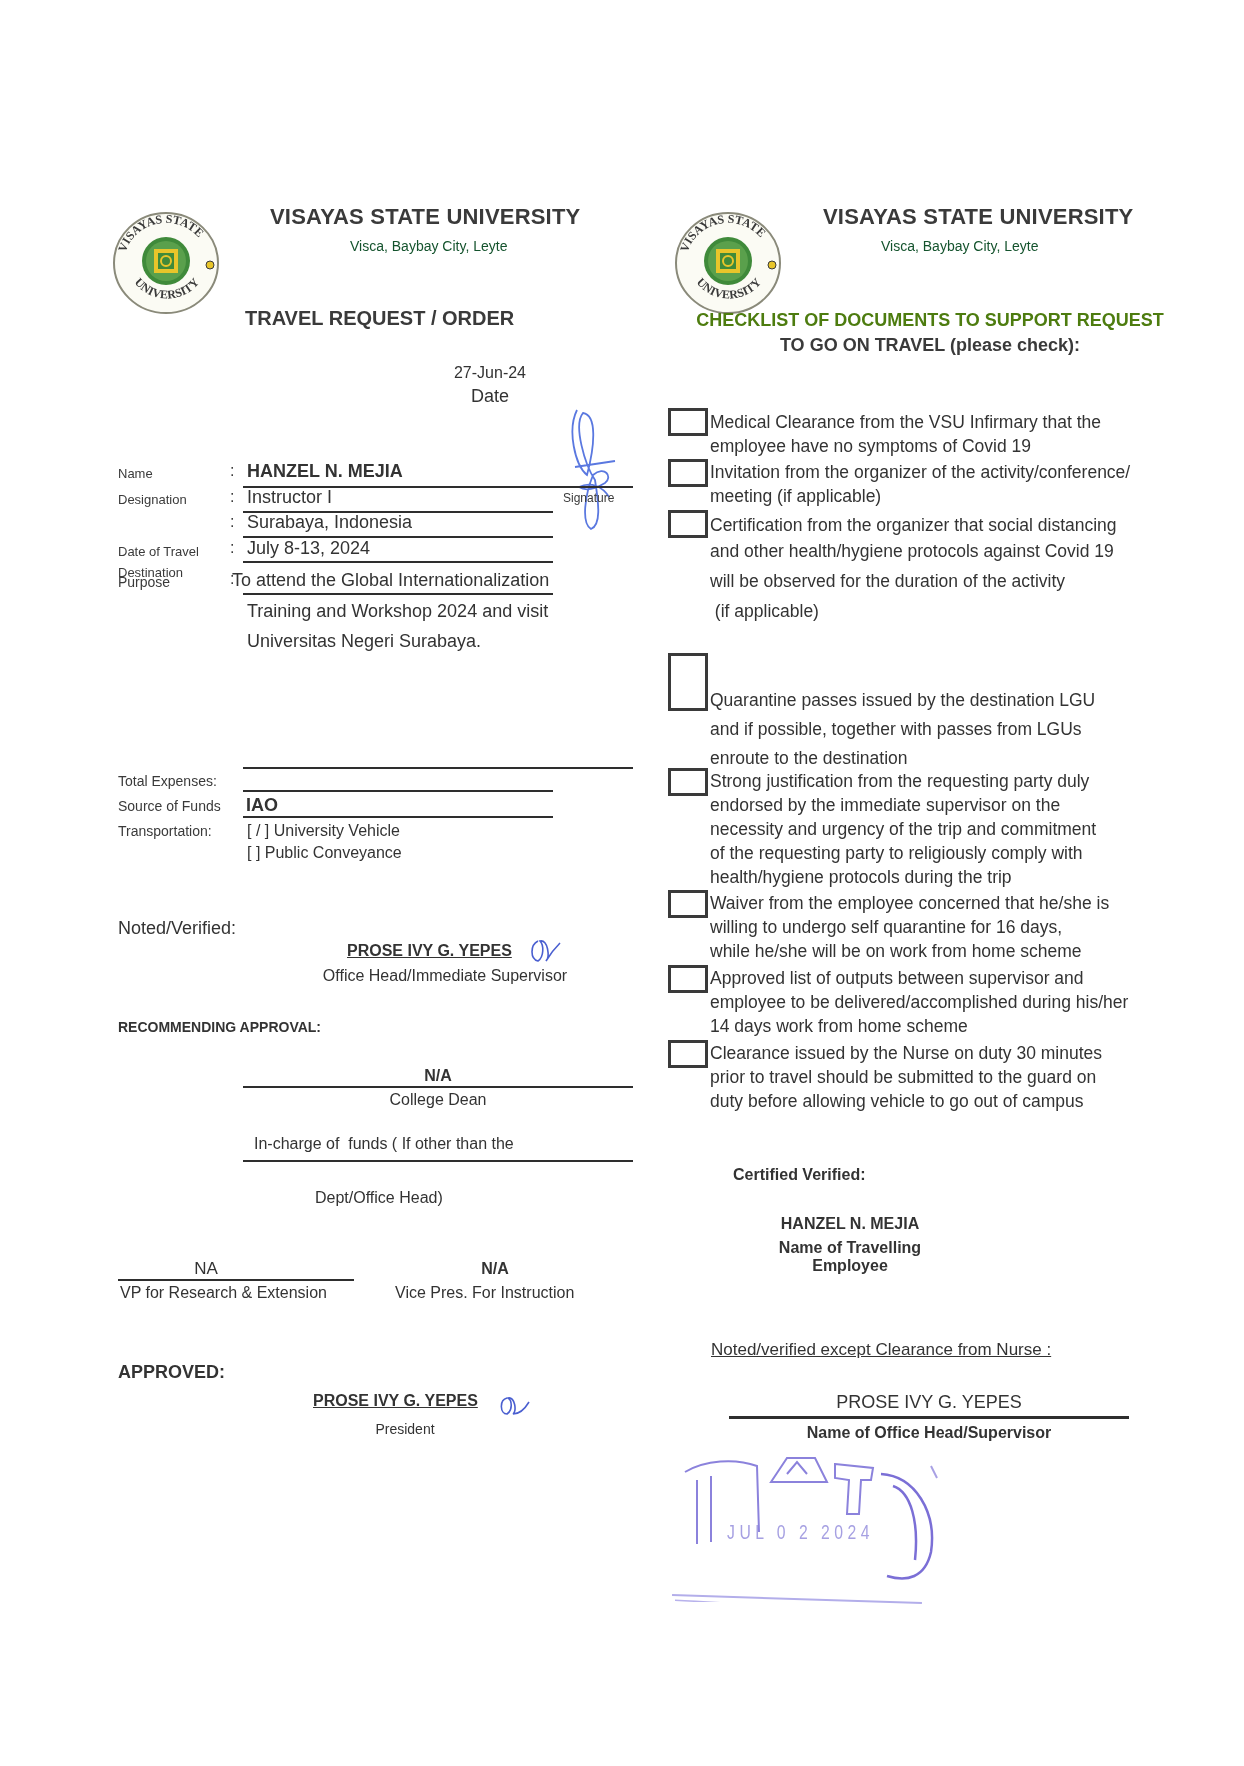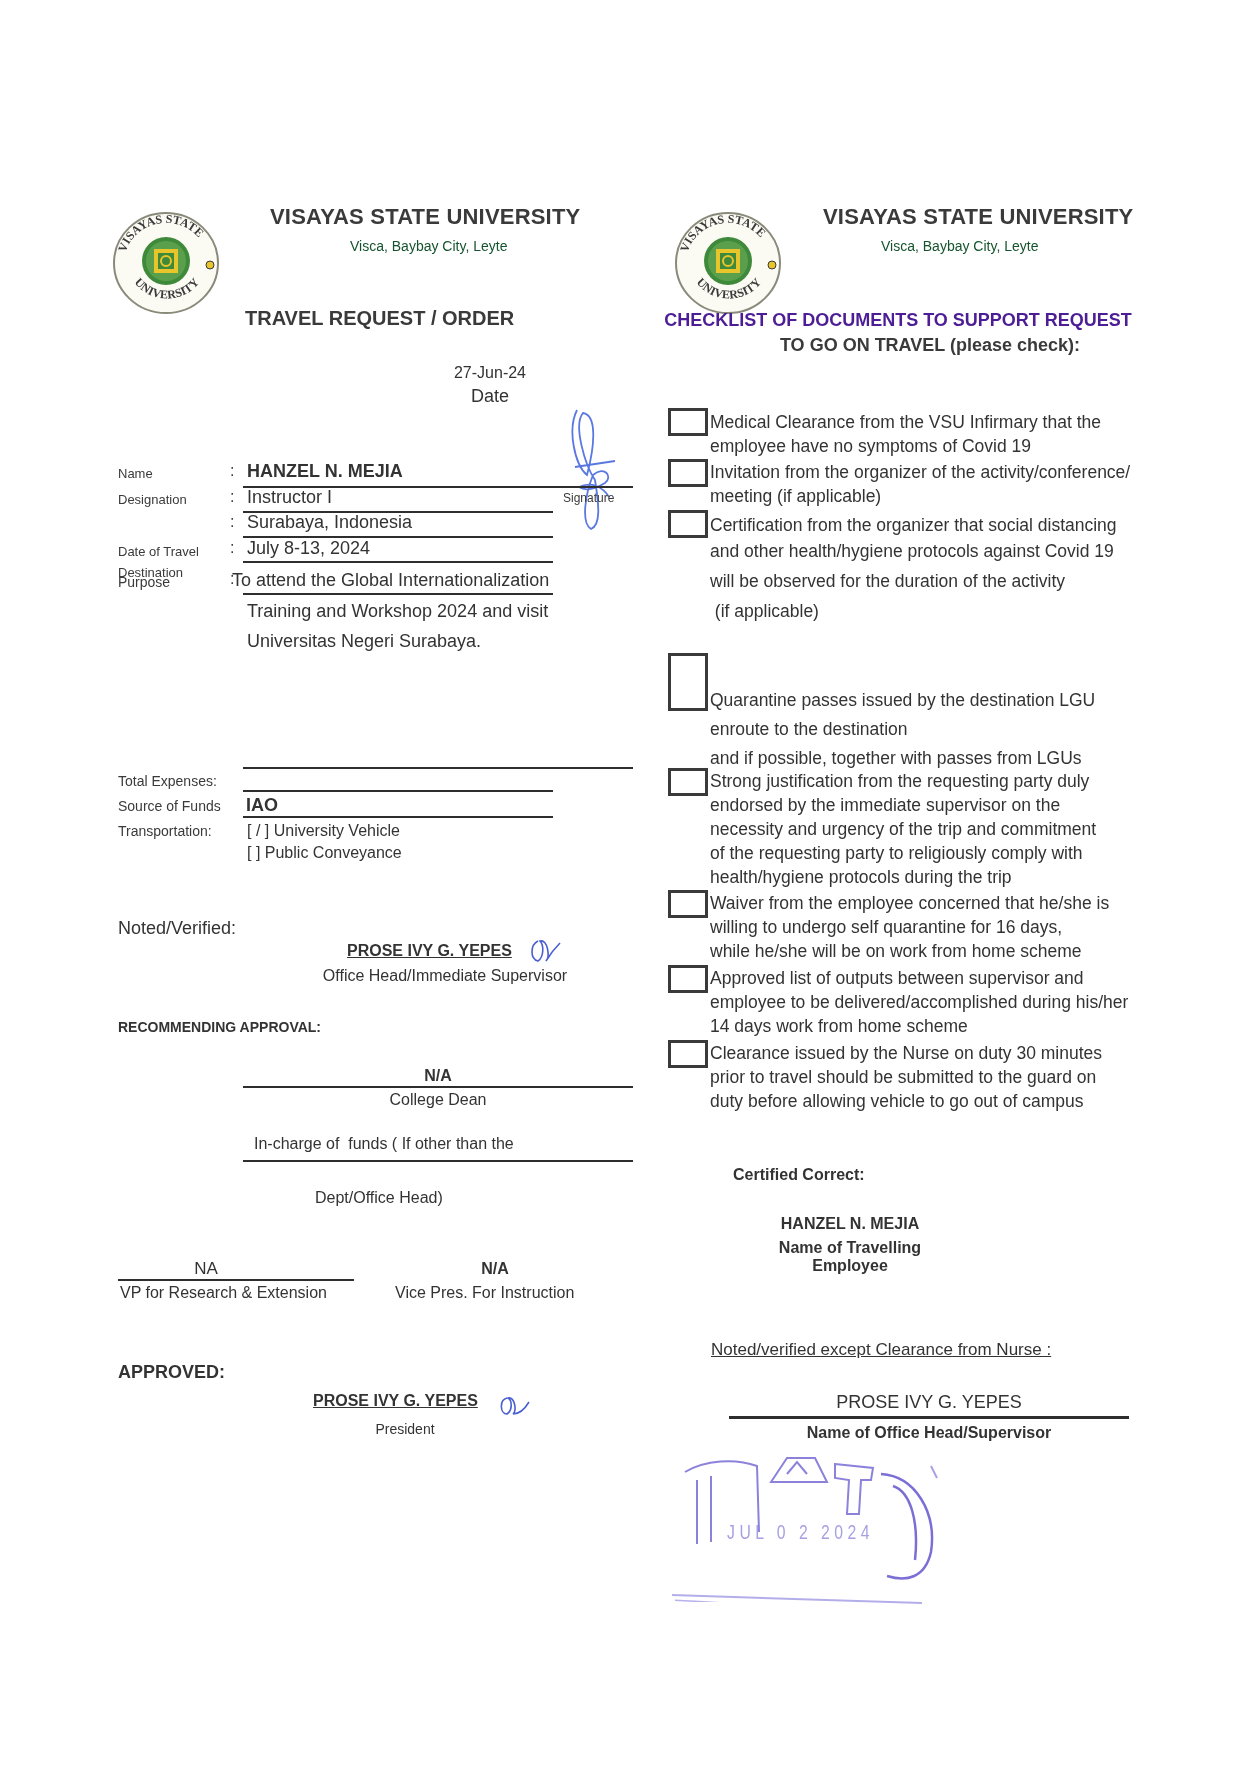--- a/index.html
+++ b/index.html
@@ -143,21 +143,21 @@
     <circle cx="56" cy="54" r="20" fill="#5aa04c"></circle>
     <rect x="44" y="42" width="24" height="24" fill="#e8c52a"></rect>
     <rect x="48" y="46" width="16" height="16" fill="#3f8a3a"></rect>
     <circle cx="56" cy="54" r="5" fill="none" stroke="#e8c52a" stroke-width="2"></circle>
     <circle cx="100" cy="58" r="4" fill="#e8c52a" stroke="#3a3a3a" stroke-width="1"></circle>
   </svg>
 
   <div class="abs uni-name" style="left:823px; top:204px;">VISAYAS STATE UNIVERSITY</div>
   <div class="abs uni-addr" style="left:881px; top:238px;">Visca, Baybay City, Leyte</div>
 
-  <div class="abs bold center" style="left:628px; top:310px; width:540px; font-size:18px; color:#4c1d95;">CHECKLIST OF DOCUMENTS TO SUPPORT REQUEST</div>
+  <div class="abs bold center" style="left:660px; top:310px; width:540px; font-size:18px; color:#4d7c0f;">CHECKLIST OF DOCUMENTS TO SUPPORT REQUEST</div>
   <div class="abs bold center" style="left:660px; top:335px; width:540px; font-size:18px; color:#3a3a3a;">TO GO ON TRAVEL (please check):</div>
 
   <div class="cb" style="left:668px; top:408px;"></div>
   <div class="check-text" style="left:710px; top:410px;">
     <div>Medical Clearance from the VSU Infirmary that the</div>
     <div>employee have no symptoms of Covid 19</div>
   </div>
 
   <div class="cb" style="left:668px; top:459px;"></div>
   <div class="check-text" style="left:710px; top:460px;">
@@ -169,22 +169,22 @@
   <div class="check-text" style="left:710px; top:512px; line-height:26px;">
     <div>Certification from the organizer that social distancing</div>
     <div>and other health/hygiene protocols against Covid 19</div>
     <div style="margin-top:4px;">will be observed for the duration of the activity</div>
     <div style="margin-top:4px; white-space:pre;"> (if applicable)</div>
   </div>
 
   <div class="cb cb-tall" style="left:668px; top:653px;"></div>
   <div class="check-text" style="left:710px; top:686px; line-height:29px;">
     <div>Quarantine passes issued by the destination LGU</div>
+    <div>and if possible, together with passes from LGUs</div>
     <div>enroute to the destination</div>
-    <div>and if possible, together with passes from LGUs</div>
   </div>
 
   <div class="cb" style="left:668px; top:768px;"></div>
   <div class="check-text" style="left:710px; top:769px;">
     <div>Strong justification from the requesting party duly</div>
     <div>endorsed by the immediate supervisor on the</div>
     <div>necessity and urgency of the trip and commitment</div>
     <div>of the requesting party to religiously comply with</div>
     <div>health/hygiene protocols during the trip</div>
   </div>
@@ -203,21 +203,21 @@
     <div>14 days work from home scheme</div>
   </div>
 
   <div class="cb" style="left:668px; top:1040px;"></div>
   <div class="check-text" style="left:710px; top:1041px;">
     <div>Clearance issued by the Nurse on duty 30 minutes</div>
     <div>prior to travel should be submitted to the guard on</div>
     <div>duty before allowing vehicle to go out of campus</div>
   </div>
 
-  <div class="abs bold" style="left:733px; top:1166px; font-size:16px;">Certified Correct:</div>
+  <div class="abs bold" style="left:733px; top:1166px; font-size:16px;">Certified Verified:</div>
   <div class="abs bold center" style="left:745px; top:1215px; width:210px; font-size:16px;">HANZEL N. MEJIA</div>
   <div class="abs bold center" style="left:745px; top:1239px; width:210px; font-size:16px;">Name of Travelling Employee</div>
 
   <div class="abs uline" style="left:711px; top:1340px; font-size:17px;">Noted/verified except Clearance from Nurse :</div>
   <div class="abs center" style="left:729px; top:1392px; width:400px; font-size:18px;">PROSE IVY G. YEPES</div>
   <div class="line" style="left:729px; top:1416px; width:400px; height:3px;"></div>
   <div class="abs bold center" style="left:729px; top:1424px; width:400px; font-size:16px;">Name of Office Head/Supervisor</div>
 
   <div class="stamp" style="left:675px; top:1452px; width:270px; height:150px;">
     <svg width="270" height="150" viewBox="0 0 270 150">

